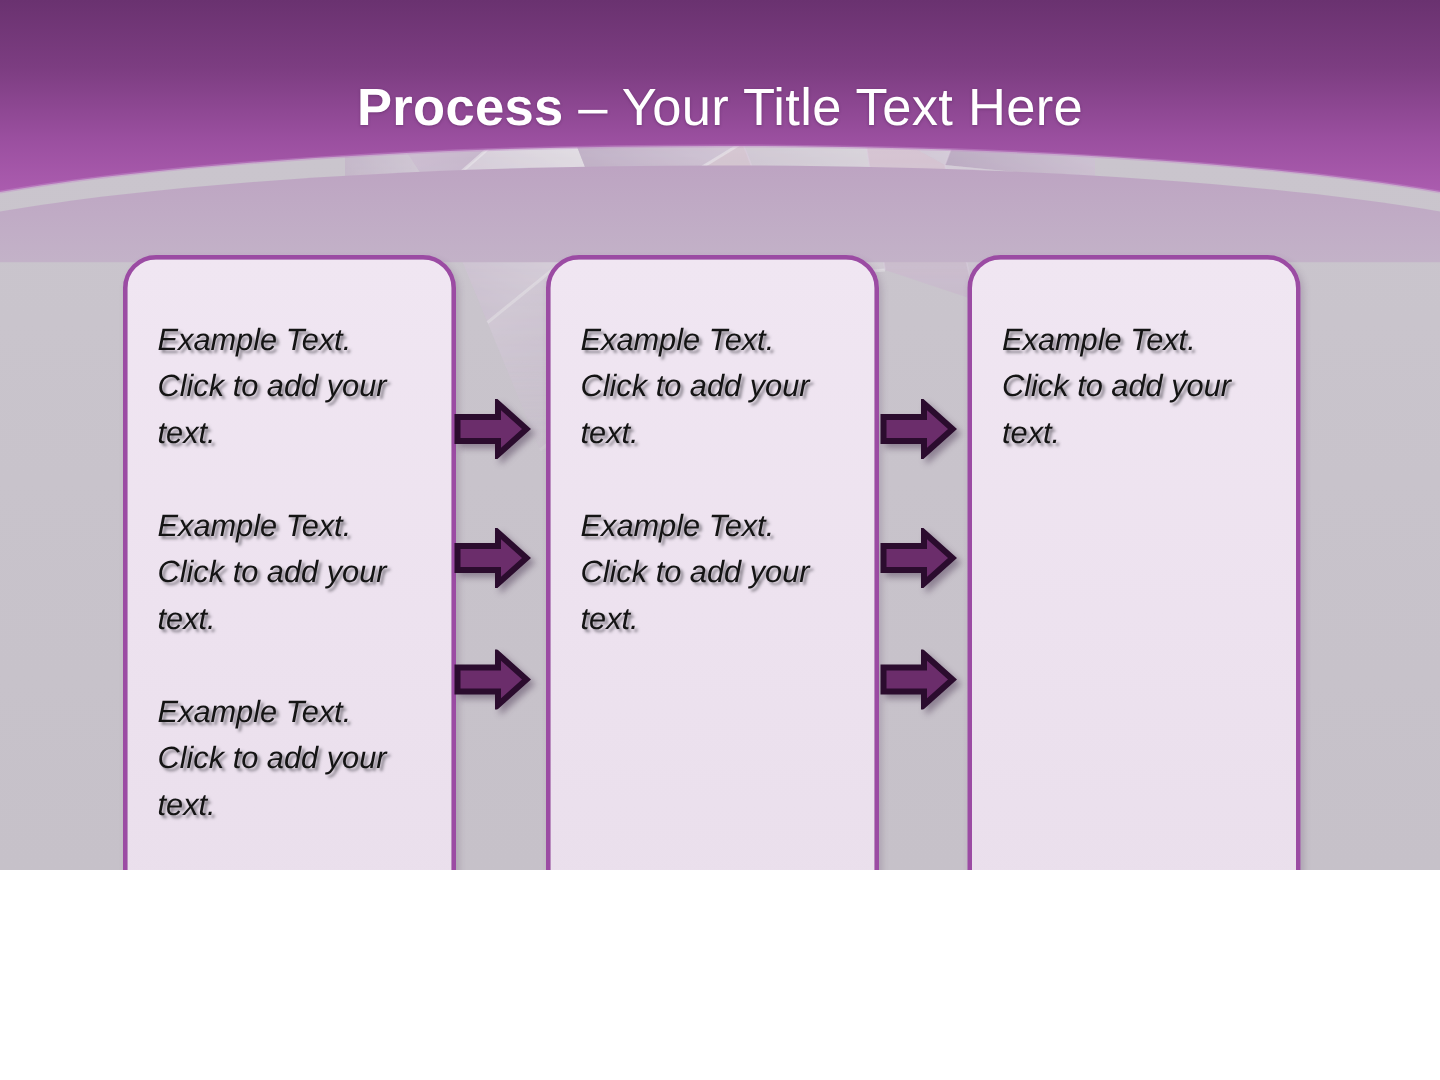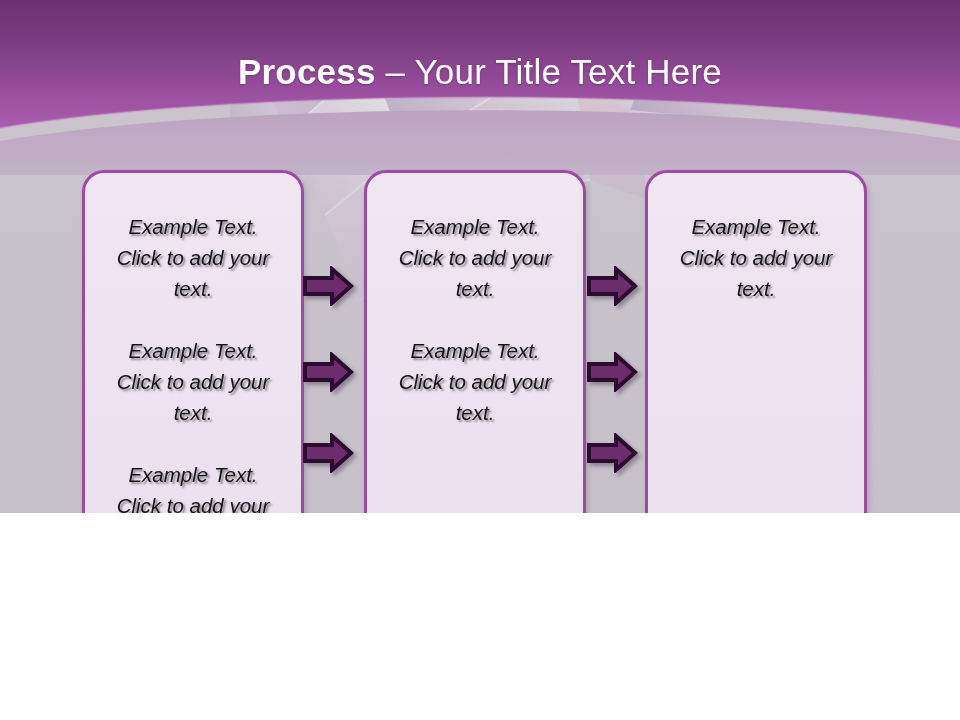--- a/index.html
+++ b/index.html
@@ -7,21 +7,21 @@
     padding: 0;
     background: #ffffff;
   }
   body {
     font-family: "Liberation Sans", sans-serif;
   }
 
   #slide {
     position: relative;
     width: 960px;
-    height: 513px;
+    height: 580px;
     overflow: hidden;
     background: #C8C3CB;
     text-decoration: underline;
   }
 
   
   .bg-body {
     position: absolute;
     inset: 0;
     background: linear-gradient(180deg, #CBC6CE 0%, #C8C3CB 55%, #C6C1C9 100%);
@@ -63,21 +63,20 @@
 
   
   .card {
     position: absolute;
     box-sizing: border-box;
     background: linear-gradient(180deg, #F0E6F2 0%, #EDE2EF 55%, #EADFEC 100%);
     border: 3px solid #9B4BA3;
     border-radius: 22px;
     box-shadow: 2px 3px 5px rgba(80,55,90,.22);
     padding: 38px 16px 16px 16px;
-    text-align: center;
   }
   .card-text {
     font-size: 20.5px;
     font-style: italic;
     line-height: 31px;
     color: #141414;
     text-shadow: 2px 2px 2px rgba(120,115,125,.85);
     margin: 0 0 31px 0;
     padding: 0 4px;
   }

